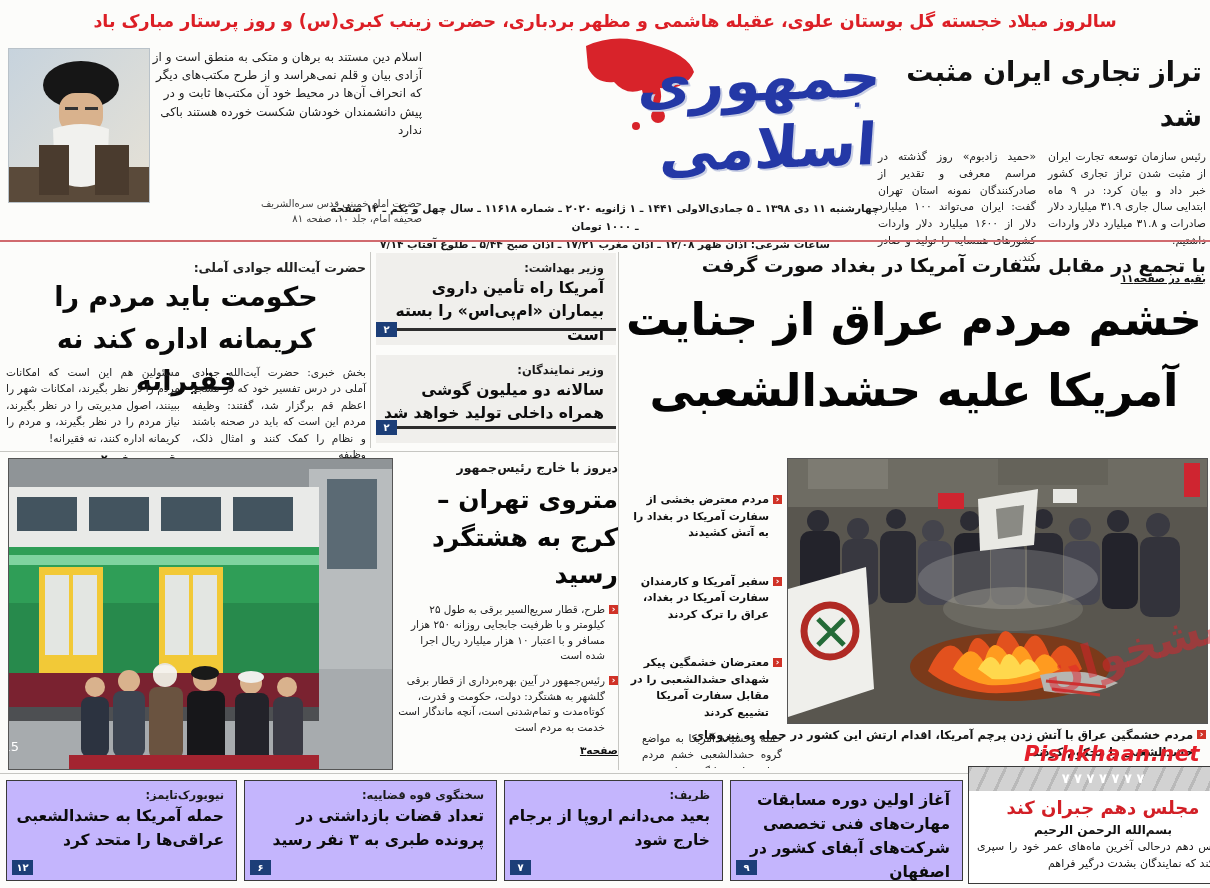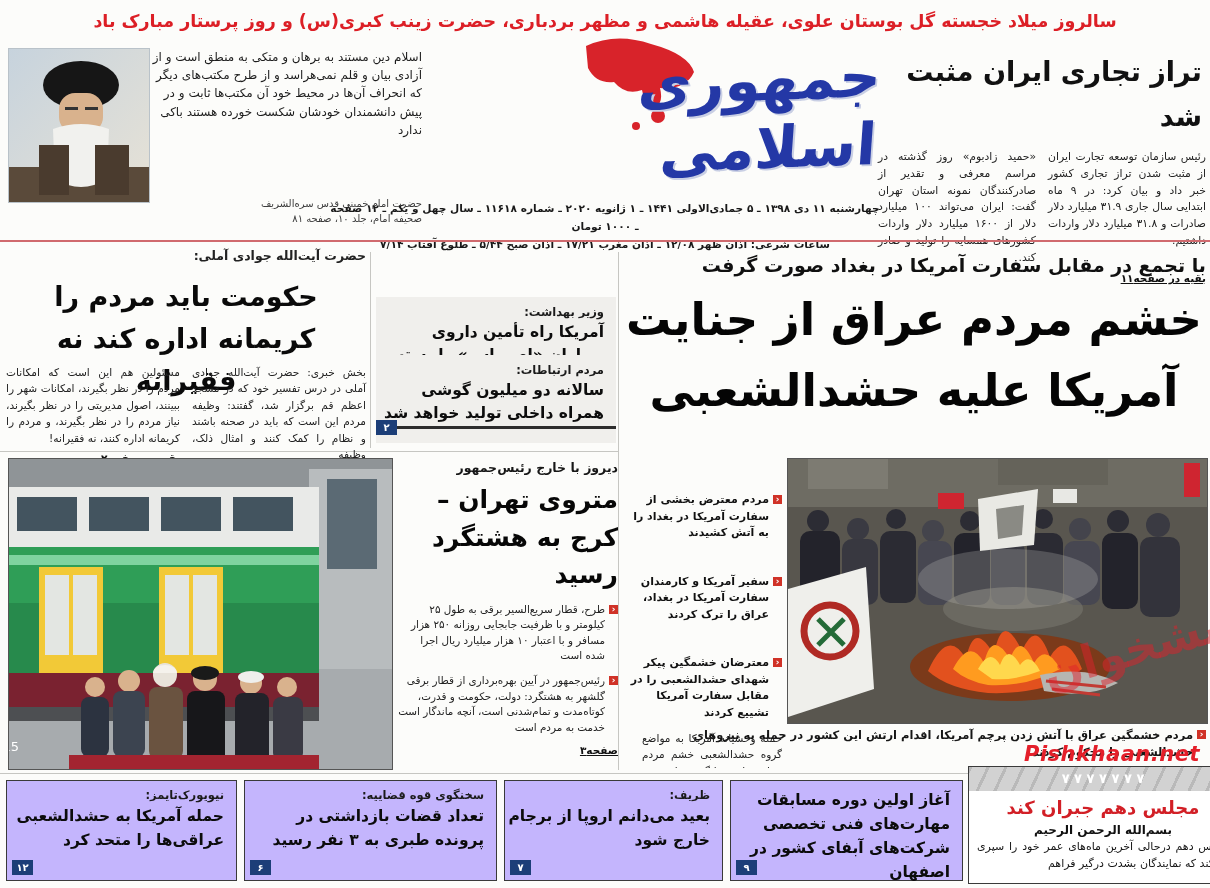--- a/index.html
+++ b/index.html
@@ -39,27 +39,27 @@
   .lead-col{left:622px;top:460px;width:160px;height:308px;overflow:hidden;}
   .bullet{position:relative;padding-right:13px;text-align:right;margin-bottom:9px;}
   .mk{position:absolute;right:0;top:3px;width:9px;height:9px;background:#d03227;}
   .mk::after{content:"‹";color:#fff;font-size:9px;line-height:9px;display:block;text-align:center;font-weight:bold;}
   .lead-col .bullet{font-size:11px;font-weight:bold;line-height:1.5;color:#111;margin-top:32px;}
   .lead-par{font-size:10.5px;line-height:1.55;text-align:justify;text-align-last:right;color:#222;margin-top:2px;margin-left:20px;}
   .protest-photo{left:787px;top:458px;width:419px;height:264px;border:1px solid #555;}
   .caption{left:628px;top:727px;width:578px;font-size:11.5px;font-weight:bold;line-height:1.5;text-align:right;color:#161616;}
   .caption .bullet{margin-bottom:0;}
   
-  .amoli-kicker{left:8px;top:248px;width:358px;text-align:right;font-size:12.5px;font-weight:bold;color:#222;}
+  .amoli-kicker{left:8px;top:260px;width:358px;text-align:right;font-size:12.5px;font-weight:bold;color:#222;}
   .amoli-headline{left:6px;top:276px;width:360px;text-align:center;font-size:27px;font-weight:bold;line-height:1.55;color:#0a0a0a;}
   .amoli-body{left:6px;top:364px;width:360px;}
   .amoli-body .smallbody{font-size:10.6px;}
   
   .graybox{background:#f0efec;width:240px;height:92px;padding:8px 12px 0 0;box-sizing:border-box;}
-  .gb1{left:376px;top:253px;margin-top:44px;}
+  .gb1{left:376px;top:253px;}
   .gb2{left:376px;top:355px;height:88px;}
   .gb-kicker{font-size:11.5px;font-weight:bold;text-align:right;color:#1b1b1b;}
   .gb-head{font-size:15.5px;font-weight:bold;text-align:right;line-height:1.5;color:#0d0d0d;margin-top:2px;}
   .gb-foot{position:absolute;left:0;right:0;bottom:8px;display:flex;align-items:center;direction:ltr;}
   .badge{min-width:21px;height:15px;background:#1c3e78;color:#fff;font-size:10px;font-weight:bold;
         text-align:center;line-height:15px;}
   .gb-line{flex:1;height:3px;background:#2d2d2d;}
   
   .metro-photo{left:8px;top:458px;width:383px;height:310px;border:1px solid #555;}
   .metro-col{left:398px;top:460px;width:220px;height:308px;overflow:hidden;}
@@ -229,21 +229,21 @@
 
   <div class="abs graybox gb1">
     <div class="gb-kicker">وزیر بهداشت:</div>
     <div class="gb-head">آمریکا راه تأمین داروی بیماران «ام‌پی‌اس» را بسته است</div>
     <div class="gb-foot">
       <span class="badge">۲</span>
       <span class="gb-line"></span>
     </div>
   </div>
   <div class="abs graybox gb2">
-    <div class="gb-kicker">مردم ارتباطات:</div>
+    <div class="gb-kicker">وزیر نمایندگان:</div>
     <div class="gb-head">سالانه دو میلیون گوشی همراه داخلی تولید خواهد شد</div>
     <div class="gb-foot">
       <span class="badge">۲</span>
       <span class="gb-line"></span>
     </div>
   </div>
 
   <svg class="abs metro-photo" viewBox="0 0 383 310" preserveAspectRatio="none">
     <rect width="383" height="310" fill="#a7abae"></rect>
     <rect x="0" y="0" width="383" height="40" fill="#8f9497"></rect>

